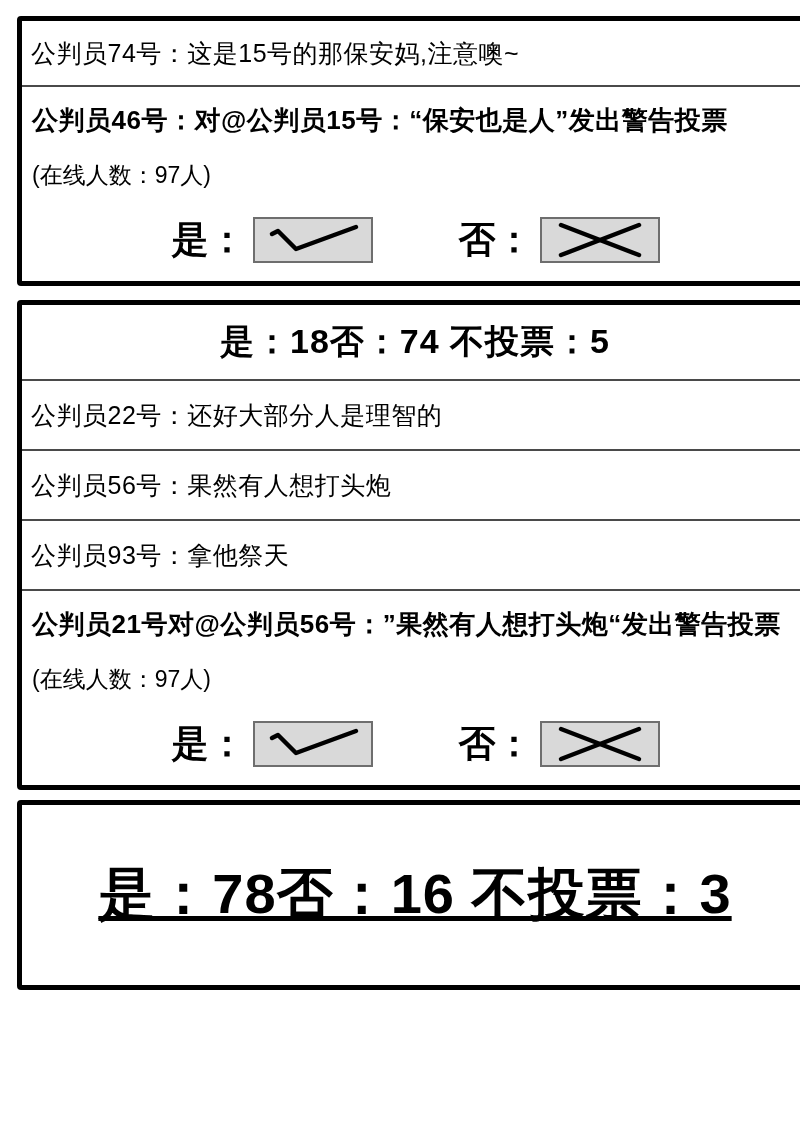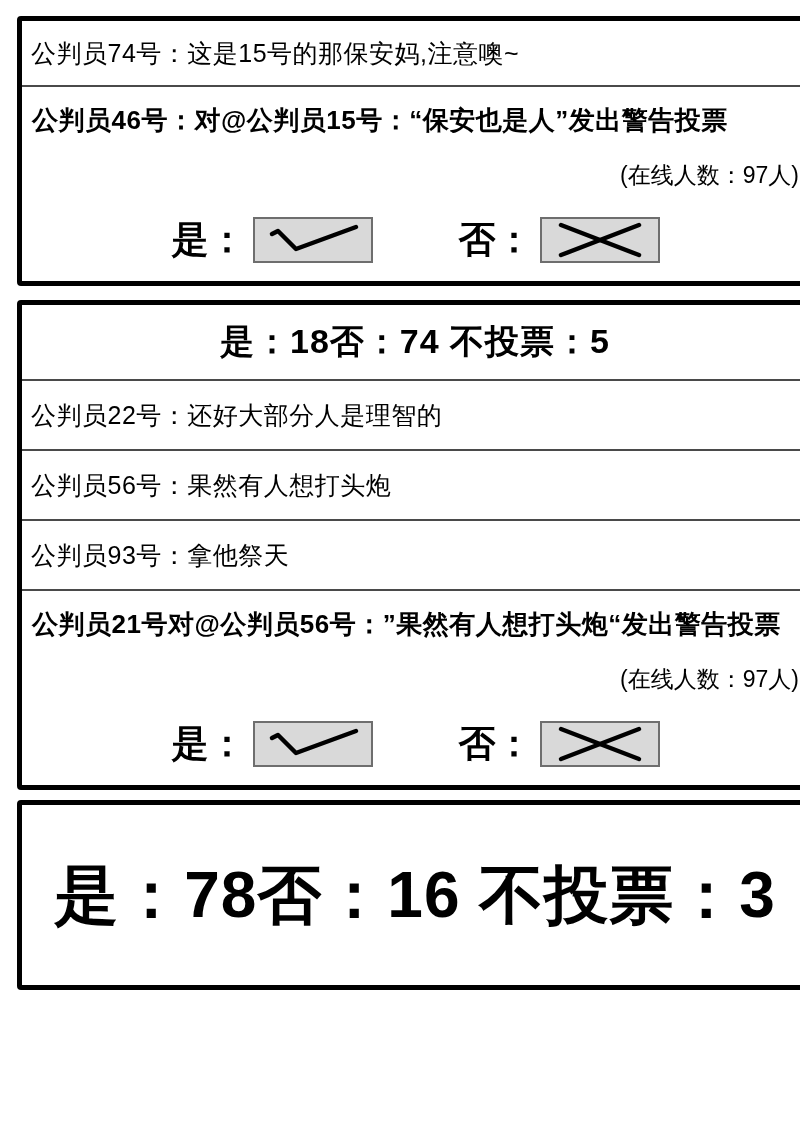--- a/index.html
+++ b/index.html
@@ -37,21 +37,21 @@
 
   .vote-section { padding: 10px 9px 16px 10px; }
   .vote-announcement {
     font-size: 26px;
     font-weight: bold;
     letter-spacing: 0.5px;
     margin-top: 6px;
     white-space: nowrap;
   }
   .online-count {
-    text-align: right;
+    text-align: left;
     font-size: 23px;
     margin-top: 22px;
   }
   .vote-row {
     display: flex;
     justify-content: center;
     align-items: center;
     gap: 86px;
     margin-top: 24px;
   }
@@ -87,23 +87,24 @@
     border-bottom: 2px solid #4a4a4a;
   }
 
   #panel-3 {
     height: 190px;
     display: flex;
     align-items: center;
     justify-content: center;
   }
   .final-result {
-    font-size: 64px;
+    font-size: 56px;
     font-weight: bold;
     letter-spacing: 1px;
+    text-decoration: underline;
   }
 </style>
 </head>
 <body>
 
 <div class="page">
 
   <div class="panel" id="panel-1">
     <div class="chat-row">
       <span>公判员74号：这是15号的那保安妈,注意噢~</span>

